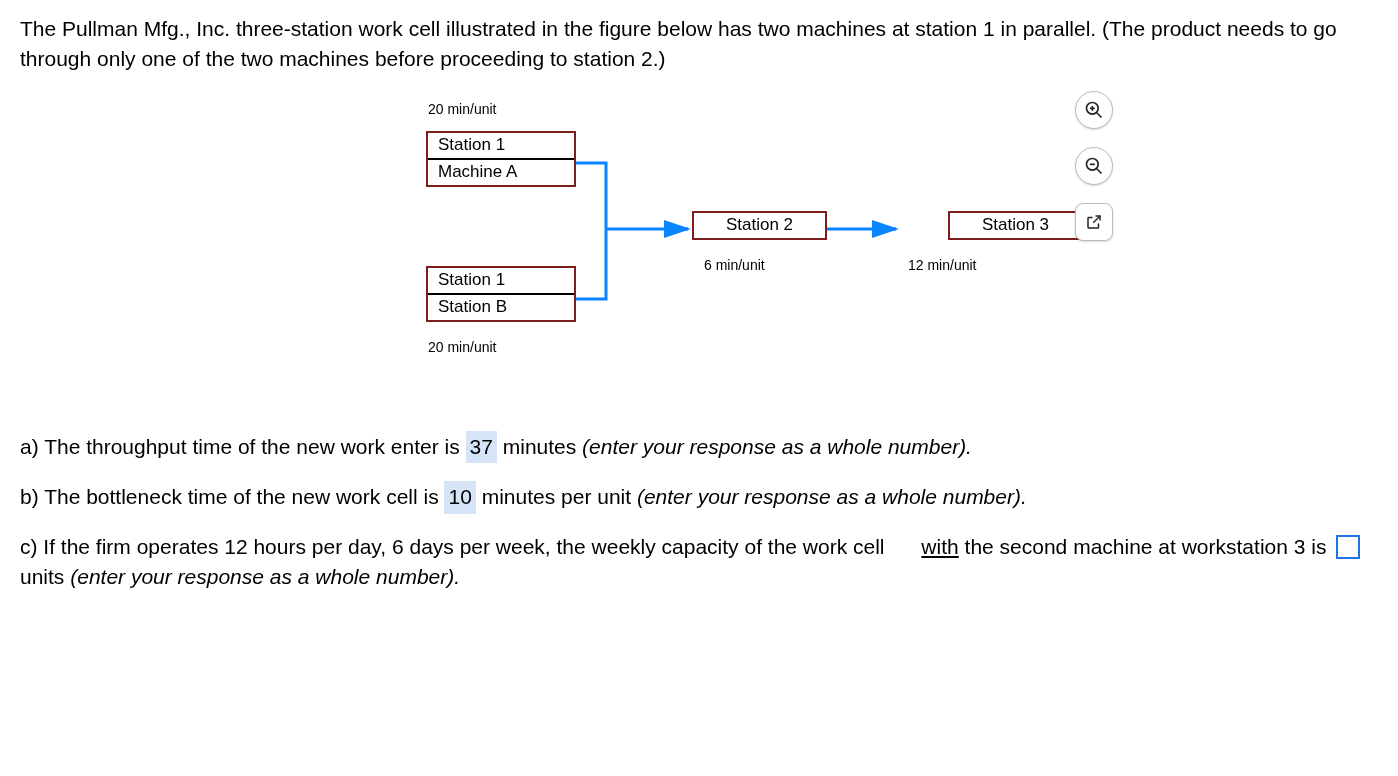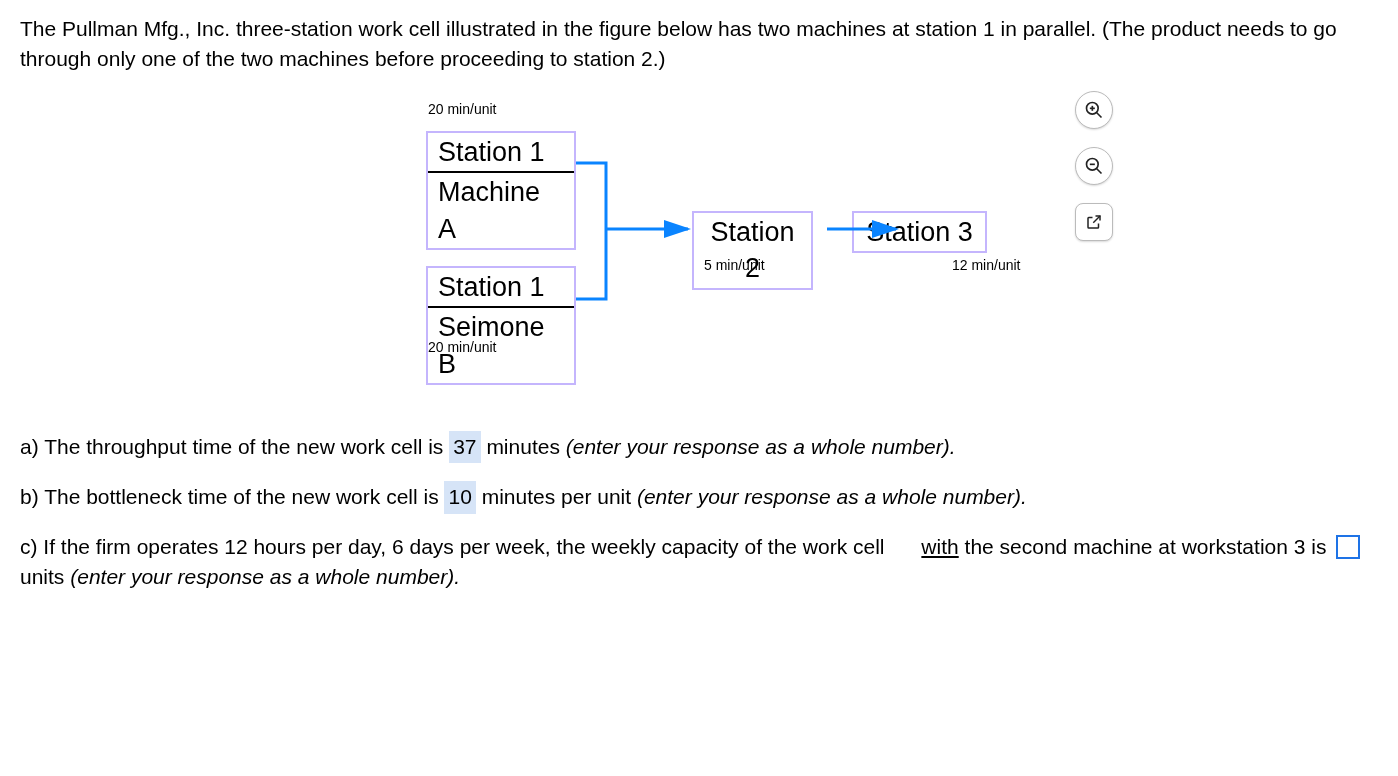--- a/index.html
+++ b/index.html
@@ -13,23 +13,23 @@
     line-height: 1.45;
   }
   .intro { margin-bottom: 16px; }
   .diagram-wrap {
     position: relative;
     height: 310px;
     margin-bottom: 30px;
   }
   .station-box {
     position: absolute;
-    border: 2px solid #c4b5fd;
+    border: 2px solid #7f1d1d;
     background: #fff;
-    font-size: 27px;
+    font-size: 17px;
     text-align: left;
     line-height: 1.35;
   }
   .station-line { padding: 1px 10px; }
   .divider { border-top: 2px solid #000; }
   .label {
     position: absolute;
     font-size: 14px;
     white-space: nowrap;
   }
@@ -80,33 +80,33 @@
 <div class="diagram-wrap">
 
   <div class="label" style="left:408px; top:8px;">20 min/unit</div>
   <div class="station-box" style="left:406px; top:40px; width:150px;">
     <div class="station-line">Station 1</div>
     <div class="station-line divider">Machine A</div>
   </div>
 
   <div class="station-box" style="left:406px; top:175px; width:150px;">
     <div class="station-line">Station 1</div>
-    <div class="station-line divider">Seimone B</div>
+    <div class="station-line divider">Station B</div>
   </div>
   <div class="label" style="left:408px; top:246px;">20 min/unit</div>
 
-  <div class="station-box" style="left:672px; top:120px; width:121px;">
+  <div class="station-box" style="left:672px; top:120px; width:135px;">
     <div class="station-line" style="text-align:center;">Station 2</div>
   </div>
-  <div class="label" style="left:684px; top:164px;">5 min/unit</div>
+  <div class="label" style="left:684px; top:164px;">6 min/unit</div>
 
-  <div class="station-box" style="left:832px; top:120px; width:135px;">
+  <div class="station-box" style="left:928px; top:120px; width:135px;">
     <div class="station-line" style="text-align:center;">Station 3</div>
   </div>
-  <div class="label" style="left:932px; top:164px;">12 min/unit</div>
+  <div class="label" style="left:888px; top:164px;">12 min/unit</div>
 
   <svg class="lines" width="1100" height="310">
     <defs>
       <marker id="arrow" markerWidth="10" markerHeight="10" refX="8" refY="3" orient="auto" markerUnits="strokeWidth">
         <path d="M0,0 L0,6 L9,3 z" fill="#0a84ff"></path>
       </marker>
     </defs>
 
     <path d="M 556 72 L 586 72 L 586 138" stroke="#0a84ff" stroke-width="3" fill="none"></path>
 
@@ -139,21 +139,21 @@
           <line x1="20" y1="4" x2="11" y2="13"></line>
         <path d="M18 14v5a1 1 0 0 1-1 1H5a1 1 0 0 1-1-1V7a1 1 0 0 1 1-1h5"></path>
       </svg>
     </div>
   </div>
 </div>
 
 <div class="question-block">
 
   <div class="q-para">
-    <span>a) The throughput time of the new work cell is </span>
+    <span>a) The throughput time of the new work enter is </span>
     <span class="answer-filled">37</span>
     <span> minutes </span>
     <span class="italic">(enter your response as a whole number).</span>
   </div>
 
   <div class="q-para">
     <span>b) The bottleneck time of the new work cell is </span>
     <span class="answer-filled">10</span>
     <span> minutes per unit </span>
     <span class="italic">(enter your response as a whole number).</span>

